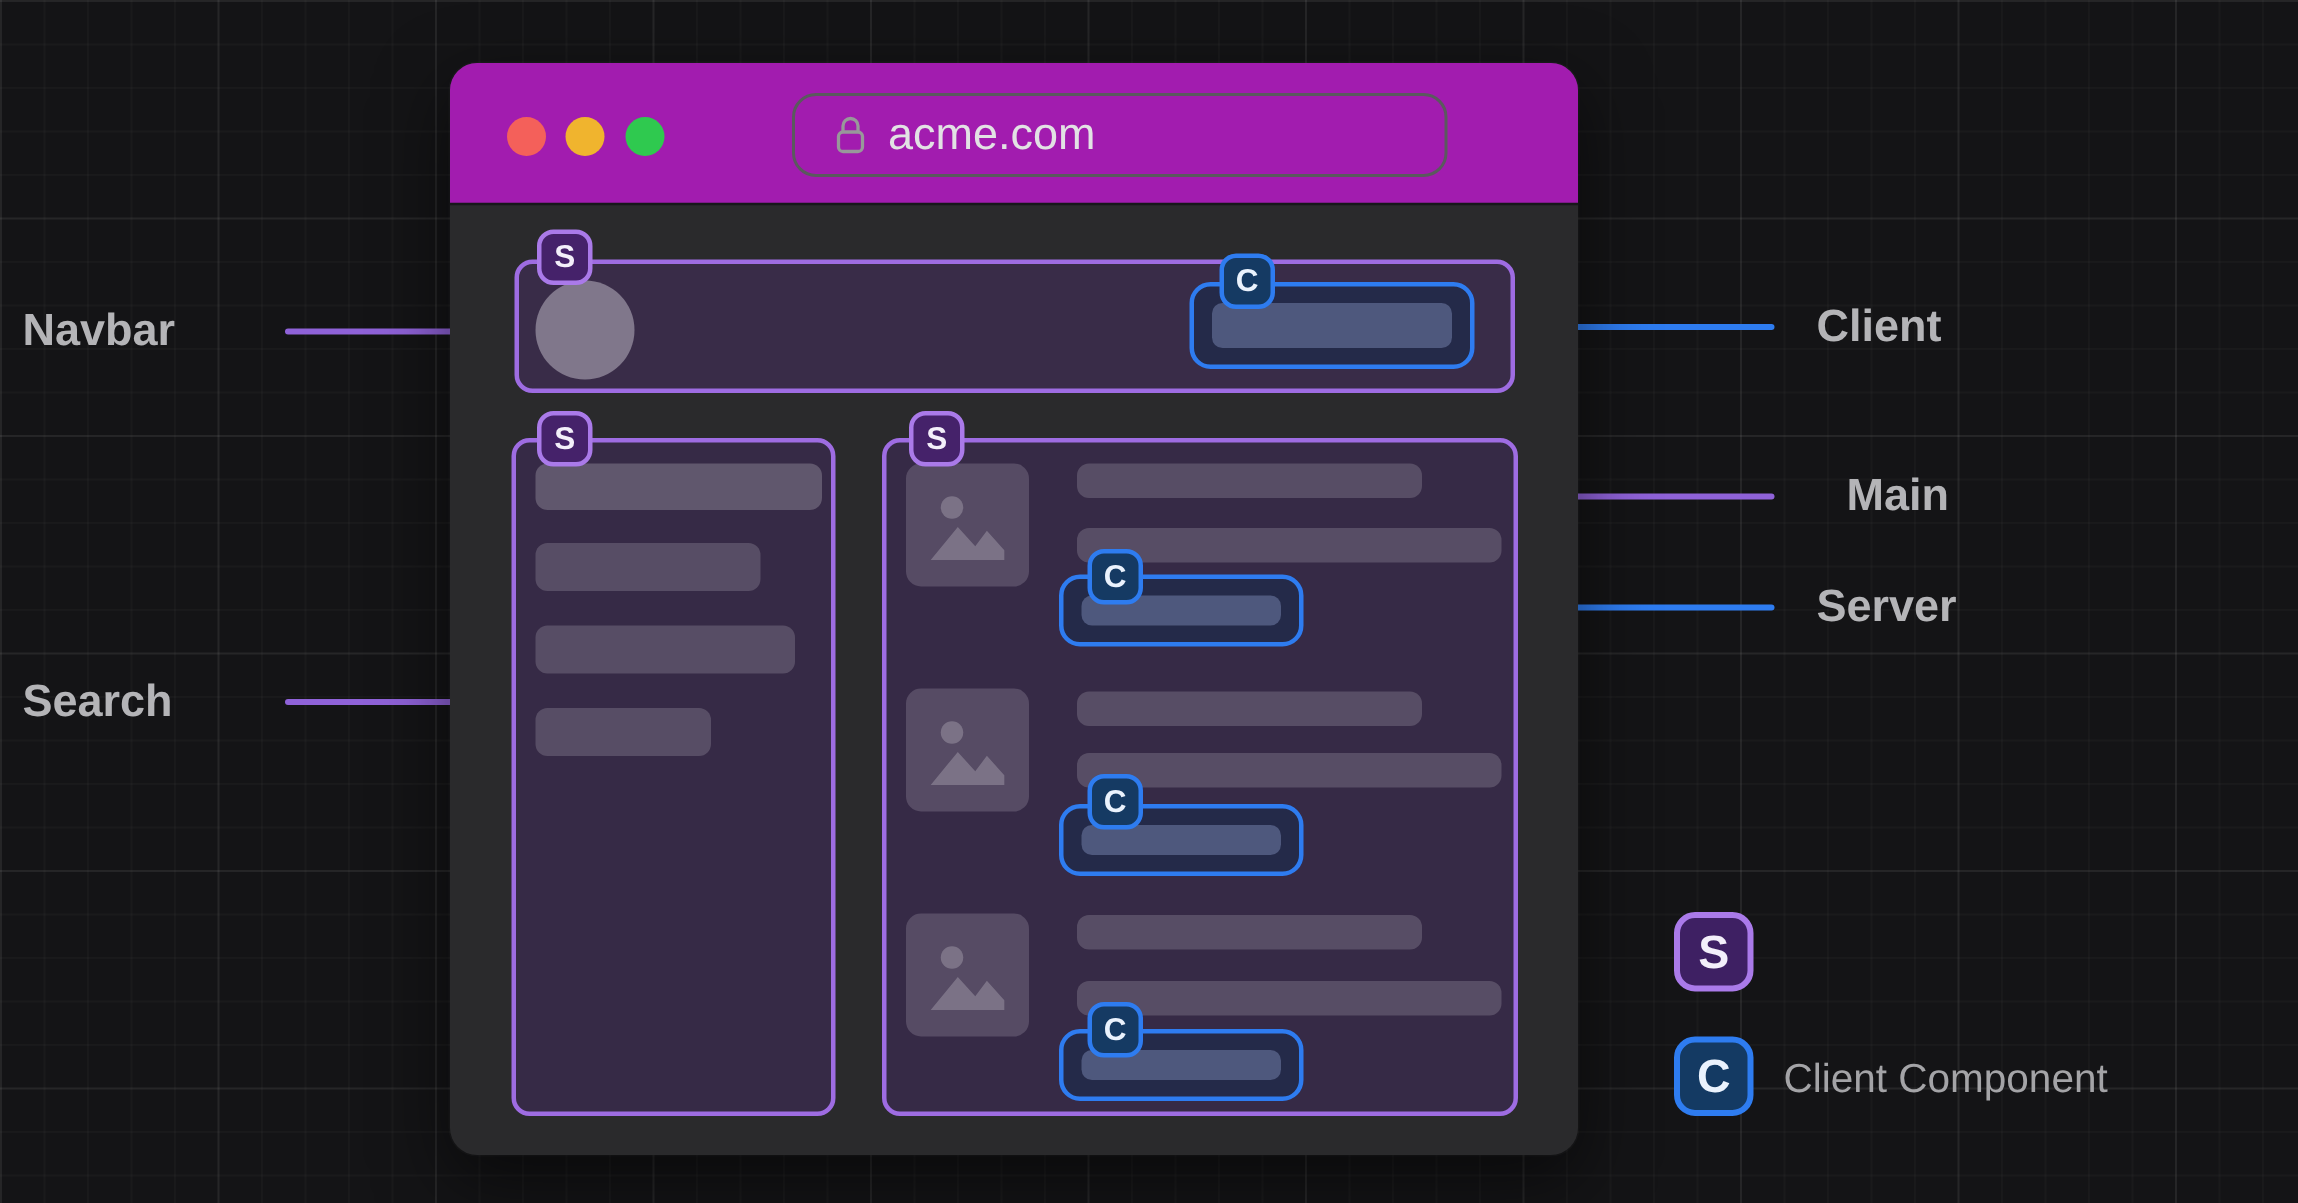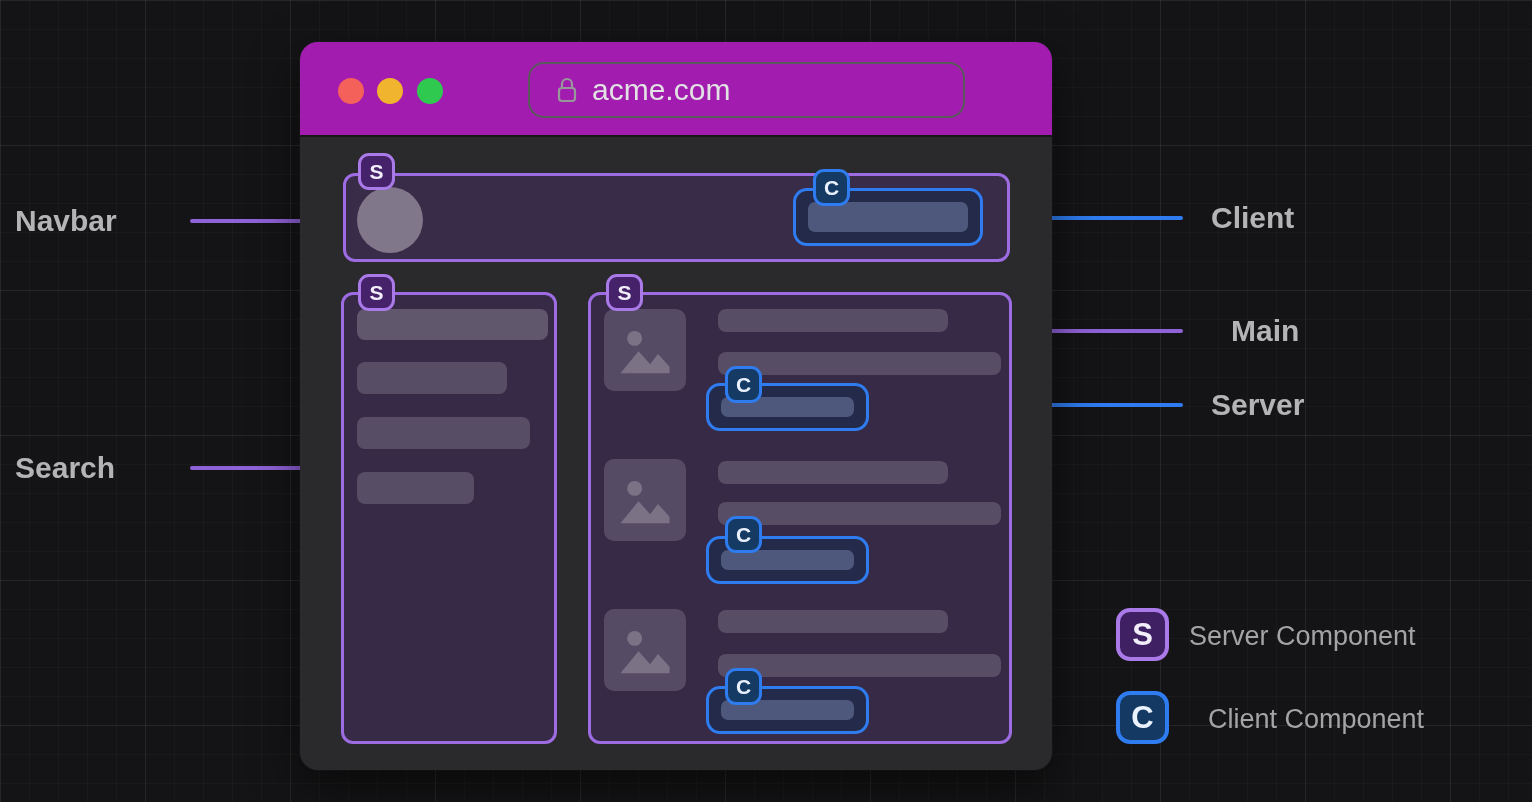--- a/index.html
+++ b/index.html
@@ -186,18 +186,17 @@
       <div class="skel" style="left:127px; top:359px; width:283px; height:23px;"></div>
       <div class="btn" style="left:115px; top:391px;">
         <div class="inner"></div>
       </div>
       <div class="badge c" style="left:134px; top:373px;">C</div>
     </div>
     <div class="badge s" style="left:306px; top:232px;">S</div>
   </div>
 
   <div class="legend-badge s" style="left:1116px; top:608px;">S</div>
-  <div class="legend-text" style="left:1189px; top:621px;">Server Component</div>
 
   <div class="legend-badge c" style="left:1116px; top:691px;">C</div>
-  <div class="legend-text" style="left:1189px; top:704px;margin-left:19px;">Client Component</div>
+  <div class="legend-text" style="left:1189px; top:704px;">Client Component</div>
 
 </div>
 
 </body></html>

